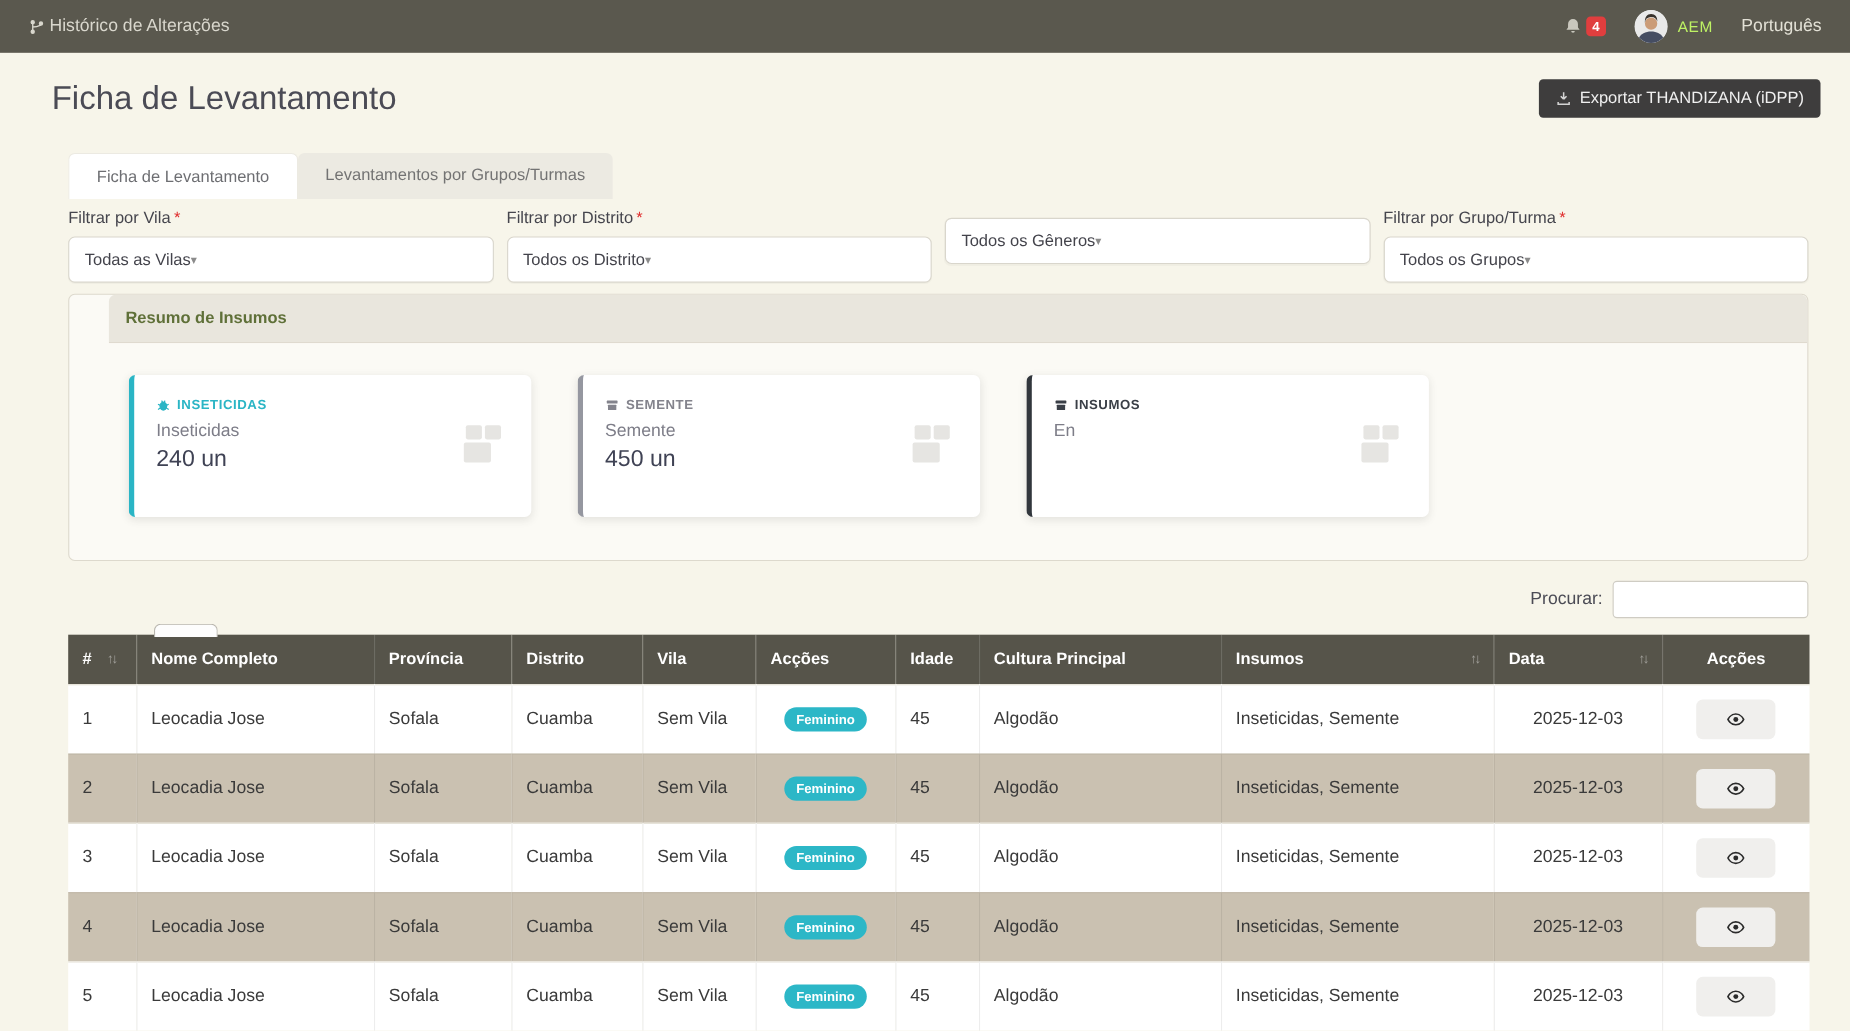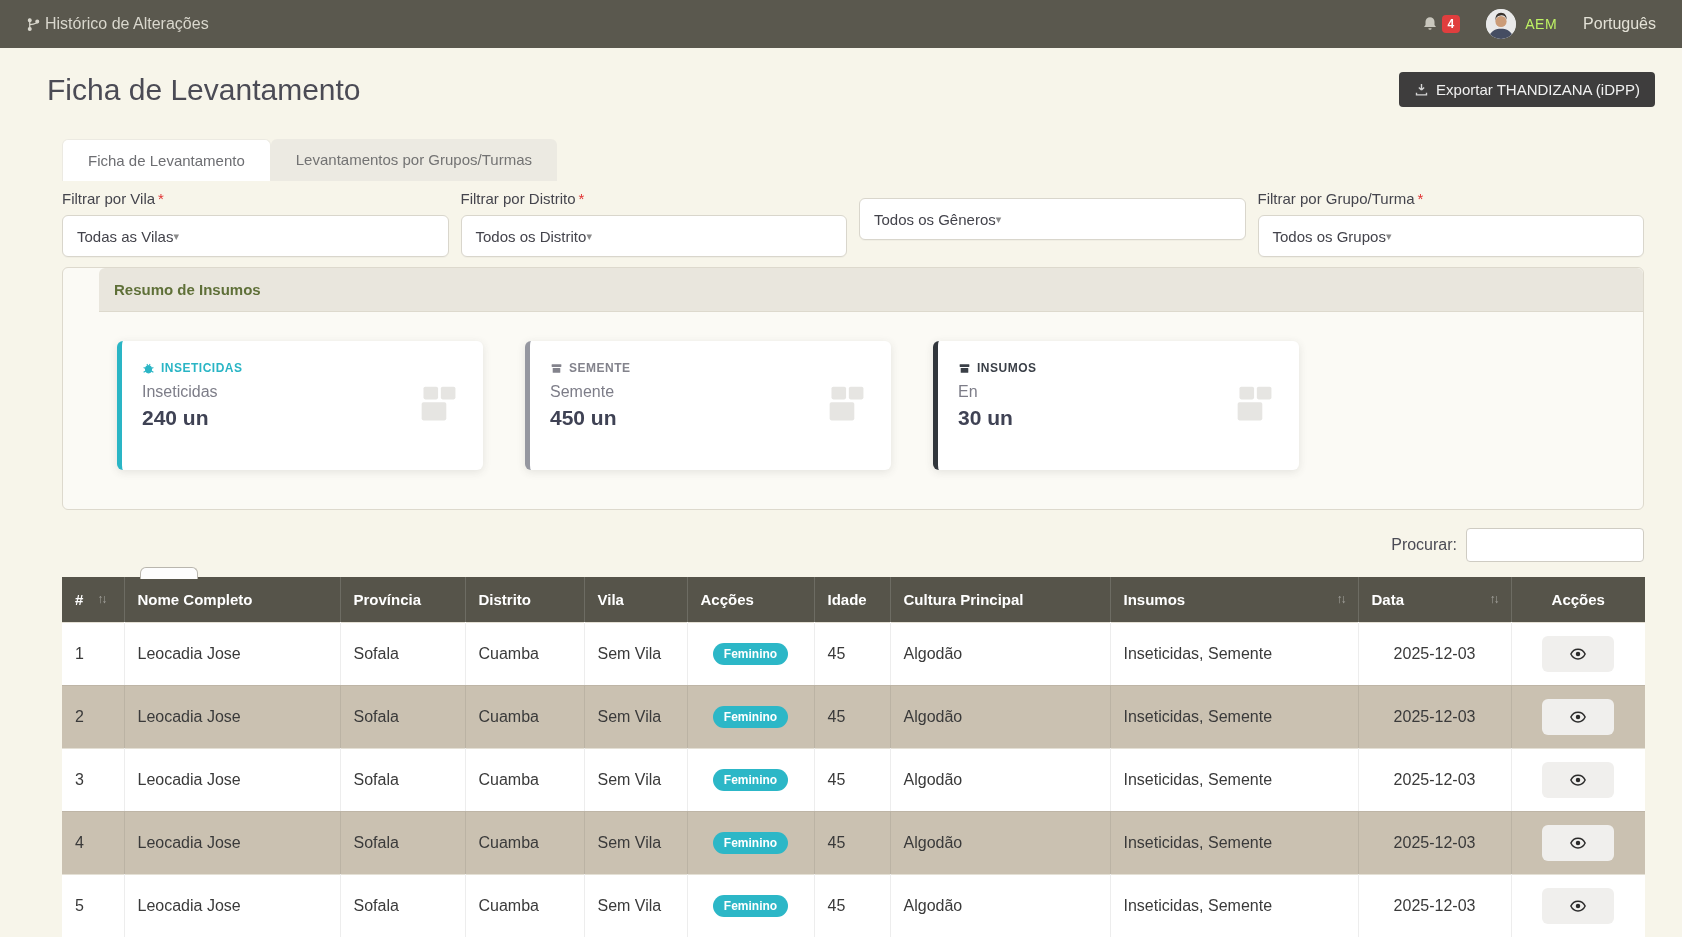--- a/index.html
+++ b/index.html
@@ -68,21 +68,21 @@
     box-shadow:0 2px 8px rgba(60,60,60,.12); padding:20px 20px 0 20px; border-left:5px solid #ccc;
   }
   .stat-card.accent-teal { border-left-color:#2ab5c5; }
   .stat-card.accent-gray { border-left-color:#9597a0; }
   .stat-card.accent-dark { border-left-color:#31363c; }
   .card-tag { font-size:12px; font-weight:bold; letter-spacing:.5px; display:flex; align-items:center; gap:6px; }
   .accent-teal .card-tag { color:#2ab5c5; }
   .accent-gray .card-tag { color:#83838c; }
   .accent-dark .card-tag { color:#3a3f47; }
   .card-name { font-size:16px; color:#7d7d88; margin-top:8px; }
-  .card-qty { font-size:21px; font-weight:bold; color:#3f4254; margin-top:5px; }
+  .card-qty { font-size:21px; font-weight:normal; color:#3f4254; margin-top:5px; }
   .card-deco { position:absolute; right:22px; top:42px; }
 
   
   .search-row { display:flex; justify-content:flex-end; align-items:center; gap:9px; margin-top:18px; }
   .search-label { font-size:16px; color:#4b4b55; }
   .search-input {
     width:178px; height:34px; background:#fff; border:1px solid #cfccc3; border-radius:4px;
     padding:0 8px; font-size:14px; font-family:inherit; color:#3c3c42;
   }
 
@@ -260,21 +260,20 @@
         <div class="card-tag">
           <span style="display:inline-flex;">
             <svg width="13" height="13" viewBox="0 0 24 24" fill="#3a3f47">
               <rect x="3" y="4" width="18" height="5" rx="1"></rect>
                 <rect x="5" y="11" width="14" height="9" rx="1"></rect>
             </svg>
           </span>
           <span>INSUMOS</span>
         </div>
         <div class="card-name">En</div>
-        <div class="card-qty">30 un</div>
         <span class="card-deco">
           <svg width="44" height="42" viewBox="0 0 48 46" fill="#e6e5e2">
             <rect x="7" y="4" width="16" height="14" rx="2"></rect>
               <rect x="26" y="4" width="16" height="14" rx="2"></rect>
               <rect x="5" y="21" width="27" height="20" rx="2"></rect>
           </svg>
         </span>
       </div>
 
     </div>

